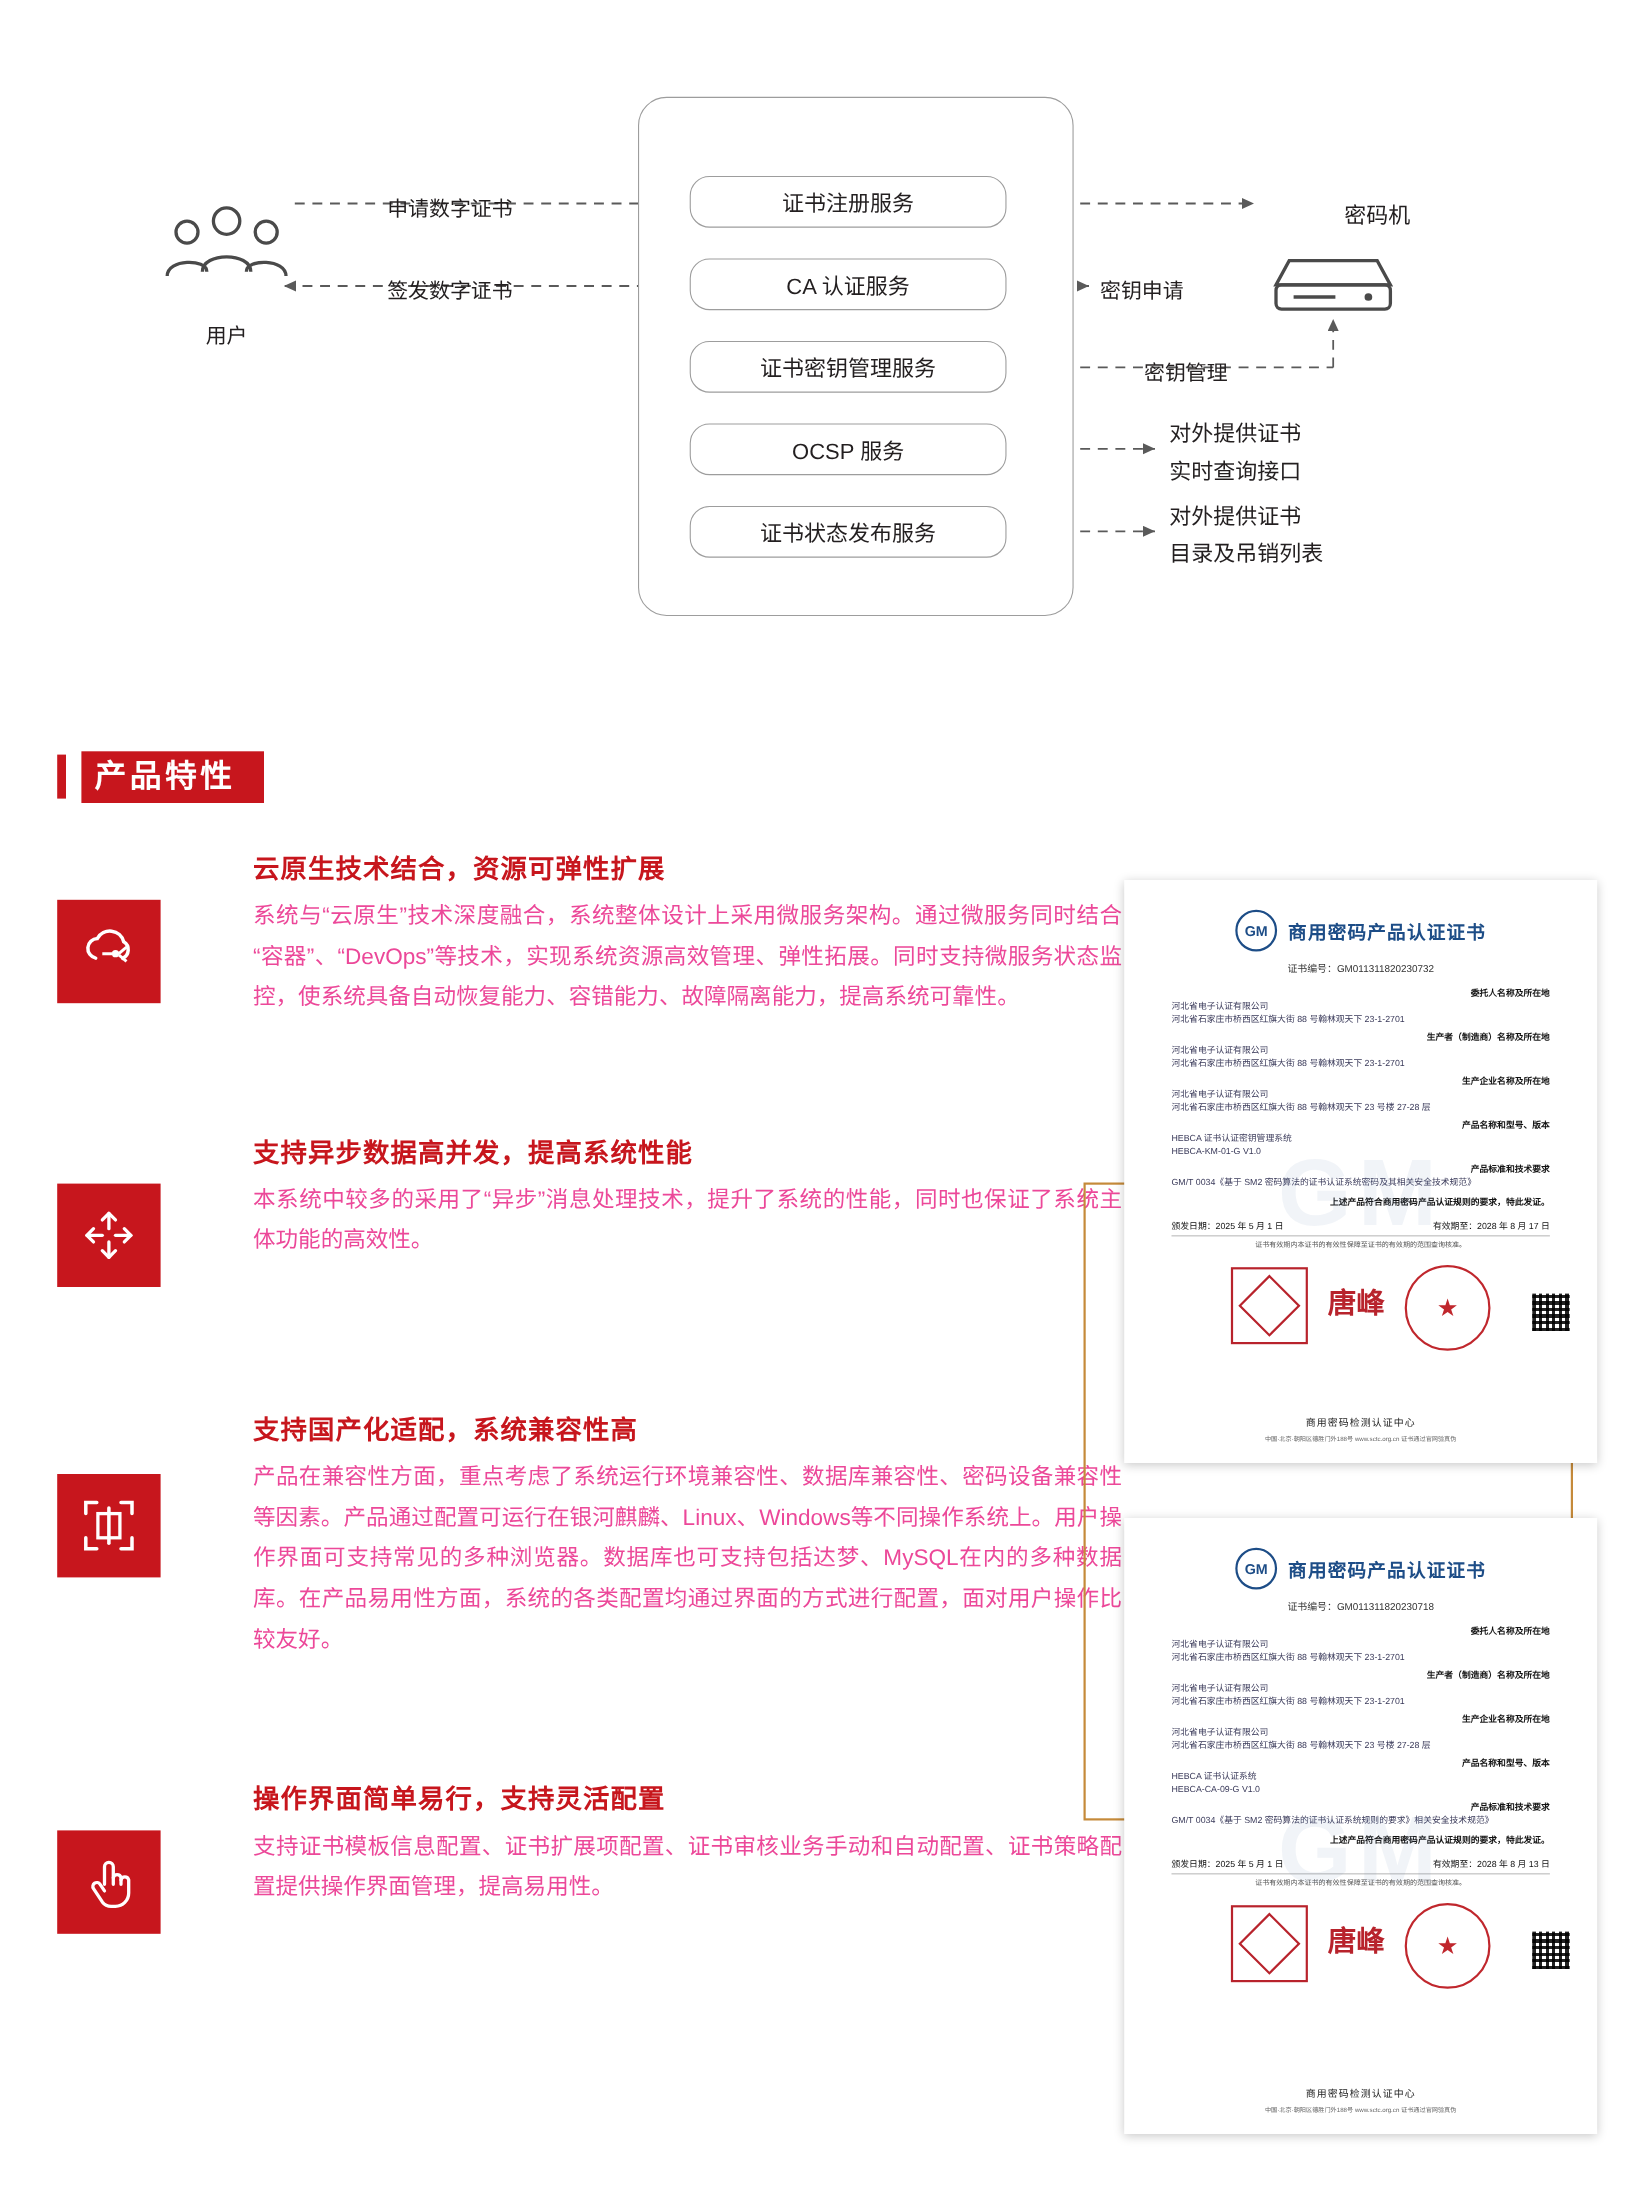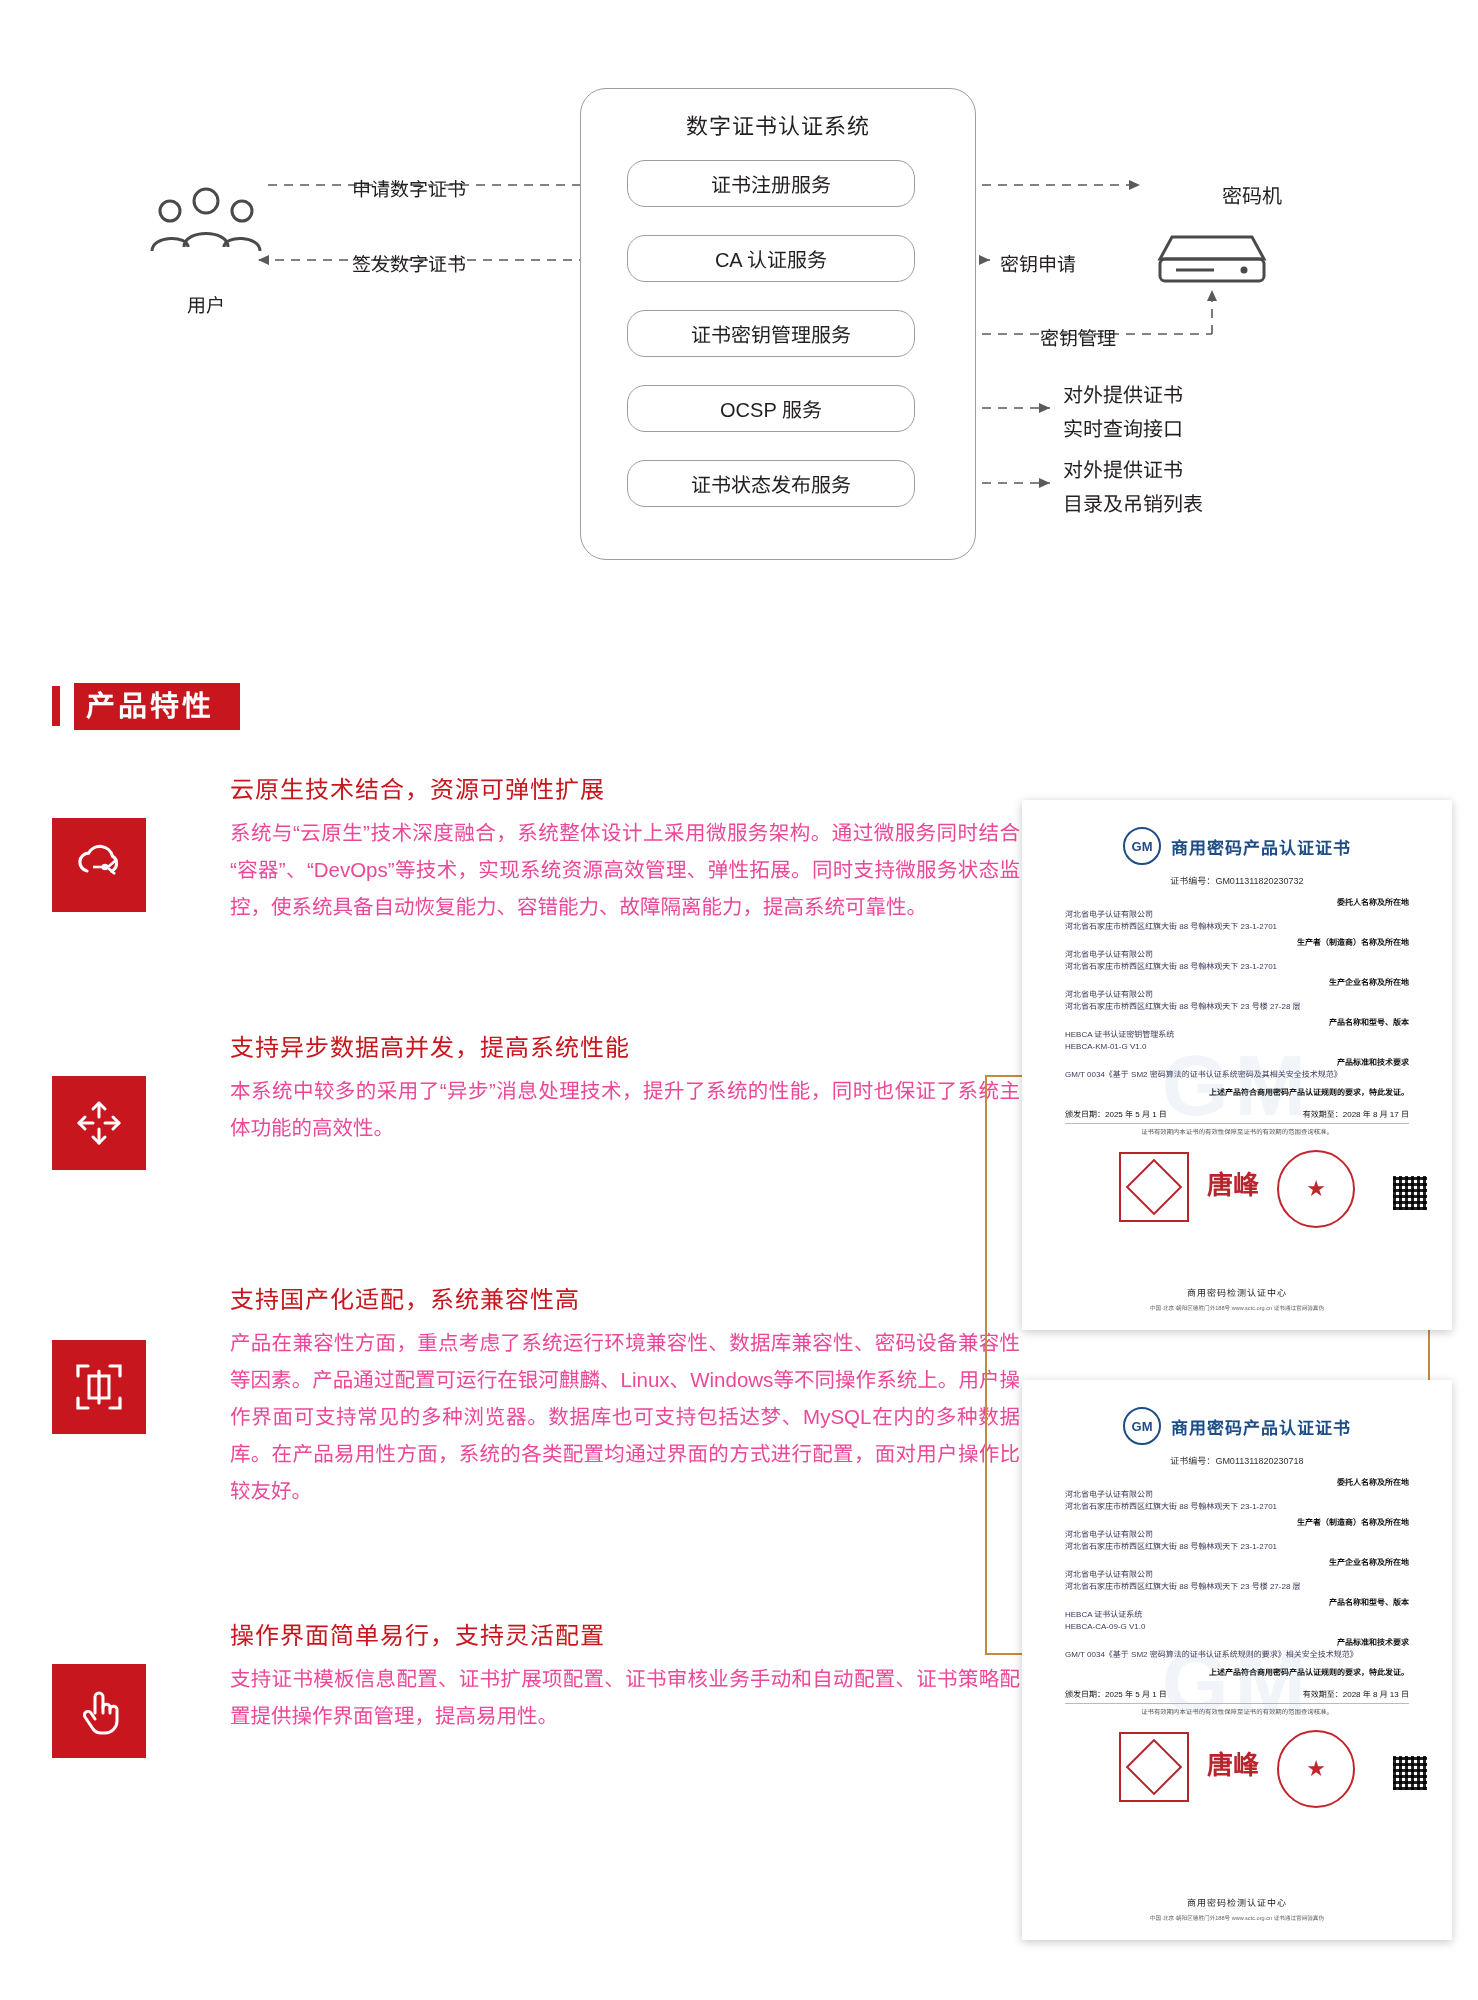--- a/index.html
+++ b/index.html
@@ -157,21 +157,21 @@
     background: #c7161d;
     display: flex;
     align-items: center;
     justify-content: center;
   }
   .feature .ftitle {
     position: absolute;
     left: 178px;
     top: 0;
     font-size: 24px;
-    font-weight: normal;
+    font-weight: bold;
     color: #c7161d;
     letter-spacing: 1px;
     white-space: nowrap;
   }
   .feature .fbody {
     position: absolute;
     left: 178px;
     top: 44px;
     width: 790px;
     font-size: 20.5px;
@@ -402,21 +402,20 @@
 
     <line x1="918" y1="294" x2="1212" y2="294" stroke="#5a5a5a" stroke-width="1.6" stroke-dasharray="9 7"></line>
     <line x1="1212" y1="294" x2="1212" y2="250" stroke="#5a5a5a" stroke-width="1.6" stroke-dasharray="9 7" marker-end="url(#arrow)"></line>
 
     <line x1="918" y1="368" x2="1050" y2="368" stroke="#5a5a5a" stroke-width="1.6" stroke-dasharray="9 7" marker-end="url(#arrow)"></line>
 
     <line x1="918" y1="443" x2="1050" y2="443" stroke="#5a5a5a" stroke-width="1.6" stroke-dasharray="9 7" marker-end="url(#arrow)"></line>
   </svg>
 
   <div class="ca-box"></div>
-  <div class="ca-title">数字证书认证系统</div>
 
   <div class="svc svc-1">证书注册服务</div>
   <div class="svc svc-2">CA 认证服务</div>
   <div class="svc svc-3">证书密钥管理服务</div>
   <div class="svc svc-4">OCSP 服务</div>
   <div class="svc svc-5">证书状态发布服务</div>
 
   <svg class="users-icon" viewBox="0 0 116 76">
     <circle cx="58" cy="16" r="12" fill="none" stroke="#4a4a4a" stroke-width="3"></circle>
     <path d="M36 62 C36 44, 80 44, 80 62" fill="none" stroke="#4a4a4a" stroke-width="3"></path>

